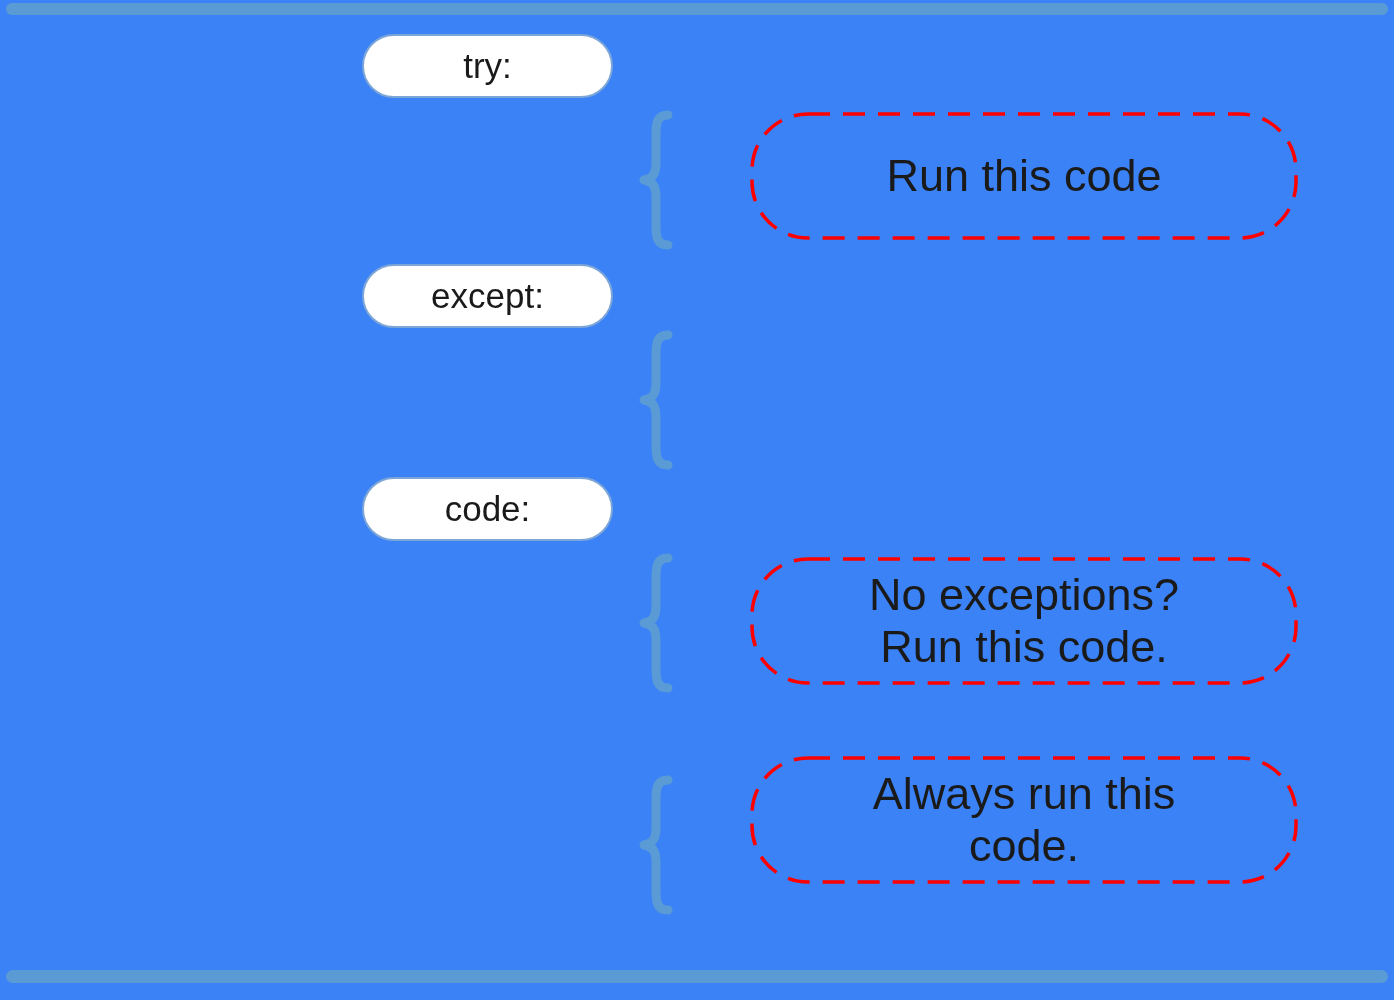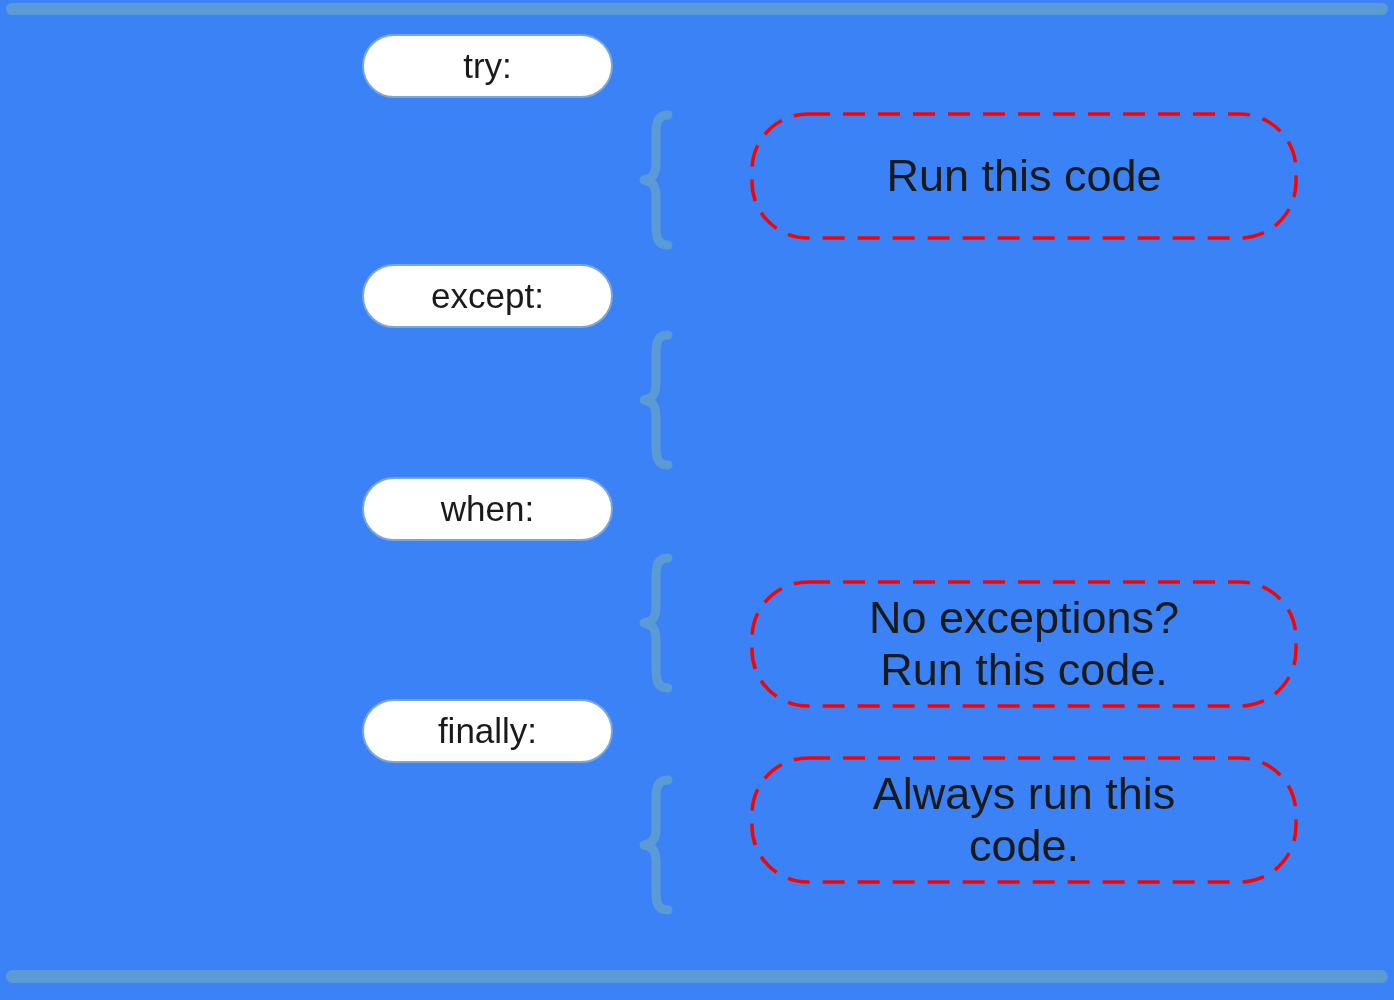--- a/index.html
+++ b/index.html
@@ -66,21 +66,21 @@
   }
 
   .code-box {
     position: absolute;
     left: 750px;
     width: 548px;
     height: 128px;
   }
   .cb-1 { top: 112px; }
   .cb-2 { top: 333px; }
-  .cb-3 { top: 580px; }
+  .cb-3 { top: 557px; }
   .cb-4 { top: 756px; }
   .code-box svg { position: absolute; top: 0; left: 0; }
   .code-box svg rect {
     stroke: var(--dashed-red);
     stroke-width: 3.5;
     fill: none;
     stroke-dasharray: 22 13;
   }
   .code-text {
     position: absolute;
@@ -121,39 +121,36 @@
   <div class="keyword-box kb-2">
     <span>except:</span>
   </div>
   <div class="brace br-2">
     <svg width="44" height="140" viewBox="0 0 44 140">
       <path d="M34 5 C23 5 22 13 22 25 L22 52 C22 63 20 68 10 70 C20 72 22 77 22 88 L22 115 C22 127 23 135 34 135"></path>
     </svg>
   </div>
 
   <div class="keyword-box kb-3">
-    <span>when:</span>
+    <span>code:</span>
   </div>
   <div class="brace br-3">
     <svg width="44" height="140" viewBox="0 0 44 140">
       <path d="M34 5 C23 5 22 13 22 25 L22 52 C22 63 20 68 10 70 C20 72 22 77 22 88 L22 115 C22 127 23 135 34 135"></path>
     </svg>
   </div>
   <div class="code-box cb-3">
     <svg width="548" height="128" viewBox="0 0 548 128">
       <rect x="2" y="2" width="544" height="124" rx="56" ry="56"></rect>
     </svg>
     <div class="code-text">
       <span>No exceptions? Run this code.</span>
     </div>
   </div>
 
-  <div class="keyword-box kb-4">
-    <span>finally:</span>
-  </div>
   <div class="brace br-4">
     <svg width="44" height="140" viewBox="0 0 44 140">
       <path d="M34 5 C23 5 22 13 22 25 L22 52 C22 63 20 68 10 70 C20 72 22 77 22 88 L22 115 C22 127 23 135 34 135"></path>
     </svg>
   </div>
   <div class="code-box cb-4">
     <svg width="548" height="128" viewBox="0 0 548 128">
       <rect x="2" y="2" width="544" height="124" rx="56" ry="56"></rect>
     </svg>
     <div class="code-text">

